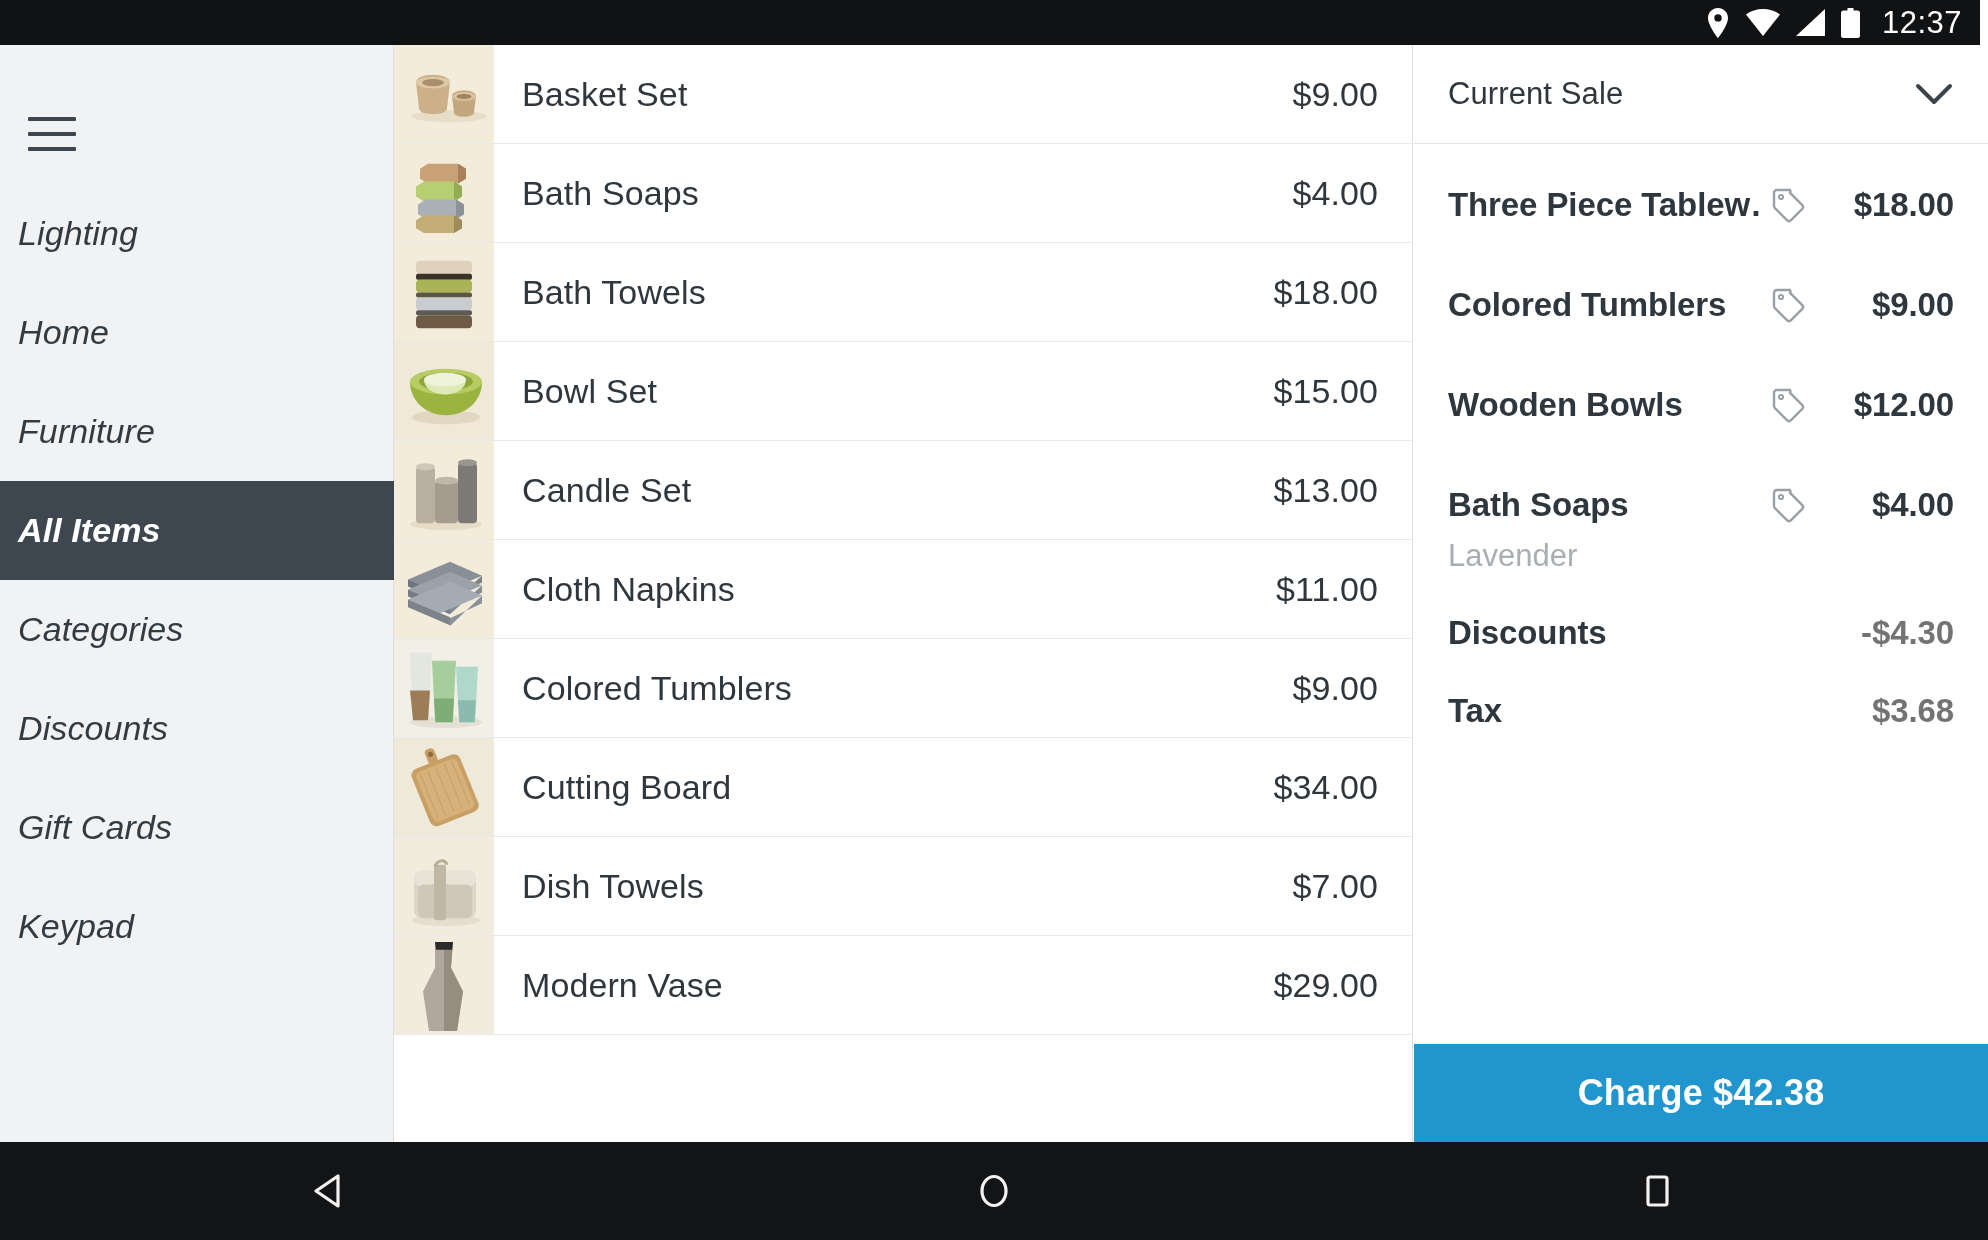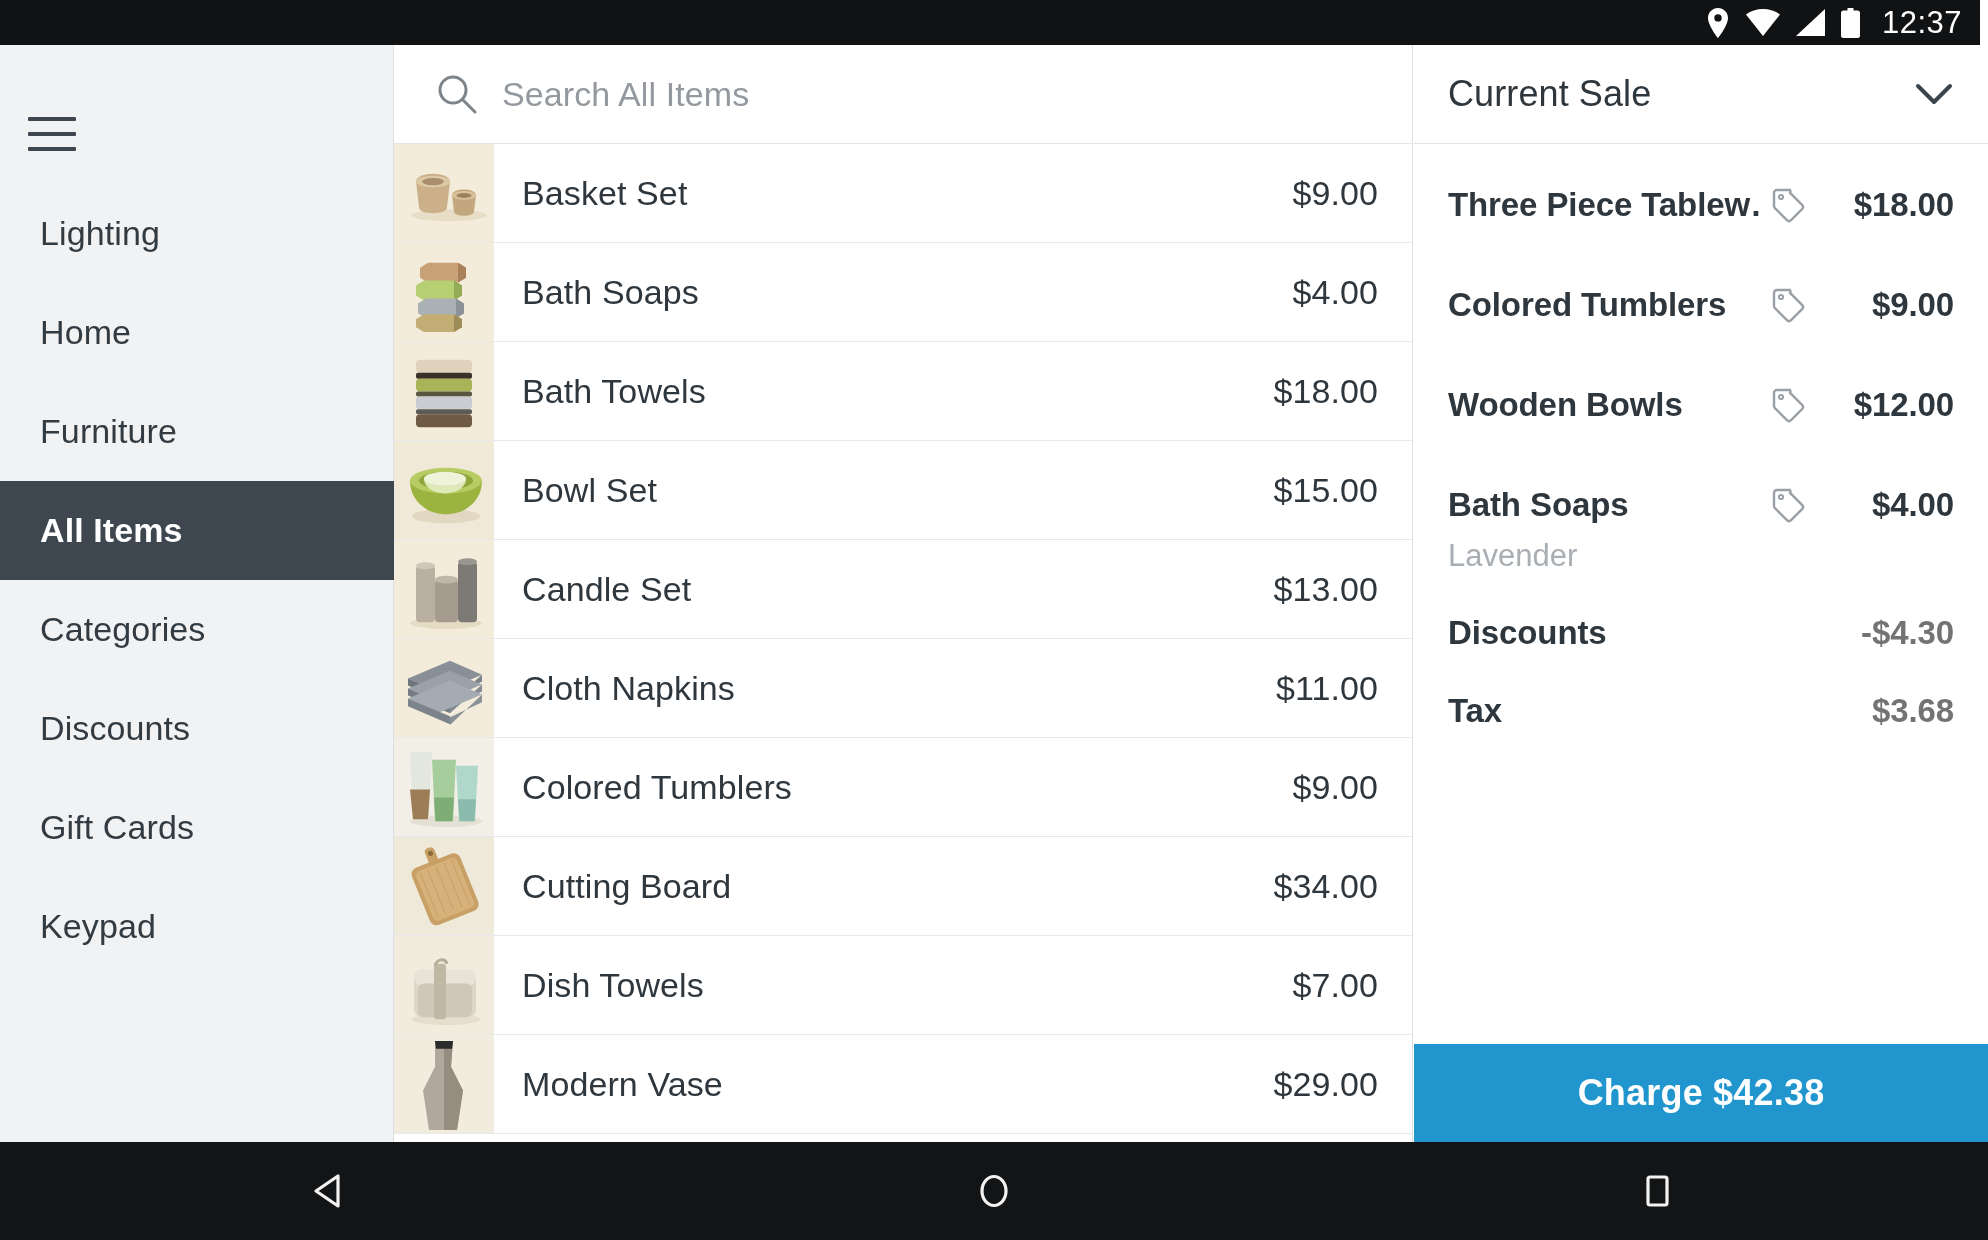--- a/index.html
+++ b/index.html
@@ -52,25 +52,26 @@
     display: flex; flex-direction: column; justify-content: space-between;
     cursor: pointer;
   }
   .hamburger span {
     display: block; width: 48px; height: 4px; background: #3e4750; border-radius: 1px;
   }
   .side-list { position: absolute; top: 139px; left: 0; width: 394px; }
   .side-item {
     height: 99px;
     display: flex; align-items: center;
-    padding-left: 40px;
+    padding-left: 18px;
     font-size: 34px;
     color: #333b42;
     cursor: pointer;
     letter-spacing: 0.1px;
+    font-style: italic;
   }
   .side-item.selected {
     background: #3e4750;
     color: #ffffff;
     font-weight: bold;
   }
 
   
   .items-col {
     position: absolute; top: 0; left: 394px;
@@ -121,21 +122,21 @@
     position: absolute; top: 0; left: 1414px;
     width: 574px; height: 1097px;
     background: #ffffff;
   }
   .sale-head {
     height: 99px;
     display: flex; align-items: center; justify-content: space-between;
     padding: 0 34px 0 34px;
     border-bottom: 1px solid #e3e5e7;
   }
-  .sale-title { font-size: 36px; color: #2f373e; letter-spacing: 0.1px; }
+  .sale-title { font-size: 31px; color: #2f373e; letter-spacing: 0.1px; }
   .chev { width: 40px; height: 26px; cursor: pointer; }
 
   .sale-lines { padding-top: 22px; }
   .sale-line {
     display: flex; align-items: center;
     padding: 0 34px 0 34px;
     height: 78px;
   }
   .sl-name {
     flex: 1 1 auto;
@@ -254,29 +255,20 @@
           <span>Gift Cards</span>
         </div>
         <div class="side-item">
           <span>Keypad</span>
         </div>
       </div>
     </div>
 
     <div class="items-col">
 
-      <div class="searchbar">
-        <span class="search-icon">
-          <svg viewBox="0 0 42 42" width="42" height="42">
-            <circle cx="17" cy="17" r="13" fill="none" stroke="#7d848a" stroke-width="3"></circle>
-            <line x1="26.5" y1="26.5" x2="39" y2="39" stroke="#7d848a" stroke-width="3" stroke-linecap="round"></line>
-          </svg>
-        </span>
-        <span class="search-ph">Search All Items</span>
-      </div>
 
       <div class="item-row">
         <div class="thumb">
           <svg viewBox="0 0 100 99" preserveAspectRatio="none">
             <rect width="100" height="99" fill="#f4ecdb"></rect>
             <ellipse cx="55" cy="72" rx="38" ry="6" fill="#e8ddc7"></ellipse>
             <path d="M22 38c0-5 8-8 17-8s17 3 17 8l-3 26c0 4-6 6-14 6s-14-2-14-6z" fill="#cbb089"></path>
             <ellipse cx="39" cy="38" rx="17" ry="6" fill="#ddc9a6"></ellipse>
             <ellipse cx="39" cy="38" rx="11" ry="3.6" fill="#a98f6b"></ellipse>
             <path d="M58 52c0-4 6-6 12-6s12 2 12 6l-2 16c0 3-4 4.5-10 4.5s-10-1.5-10-4.5z" fill="#c3a87f"></path>

